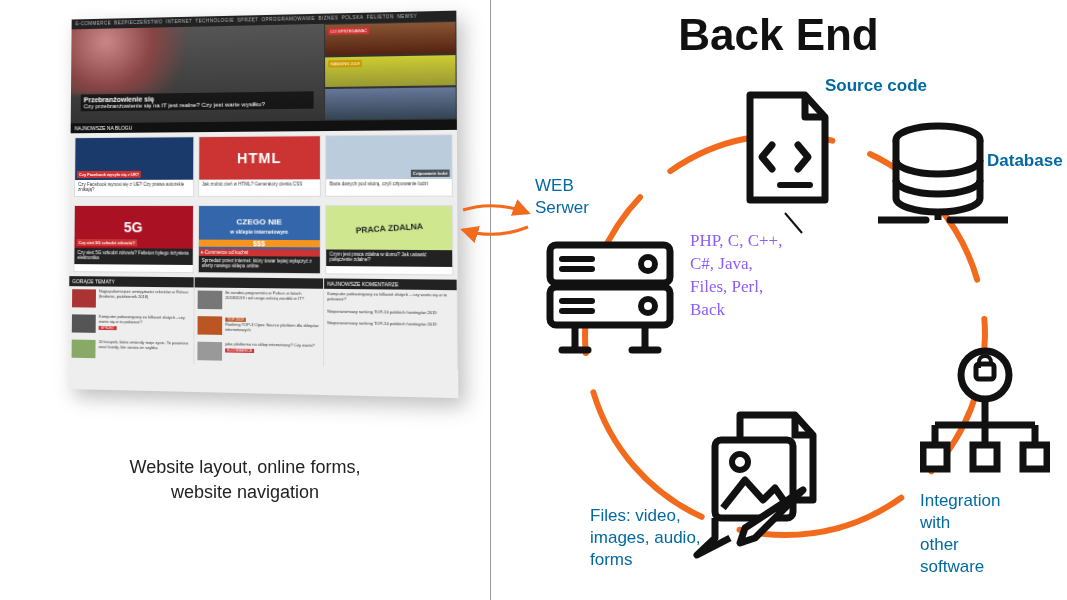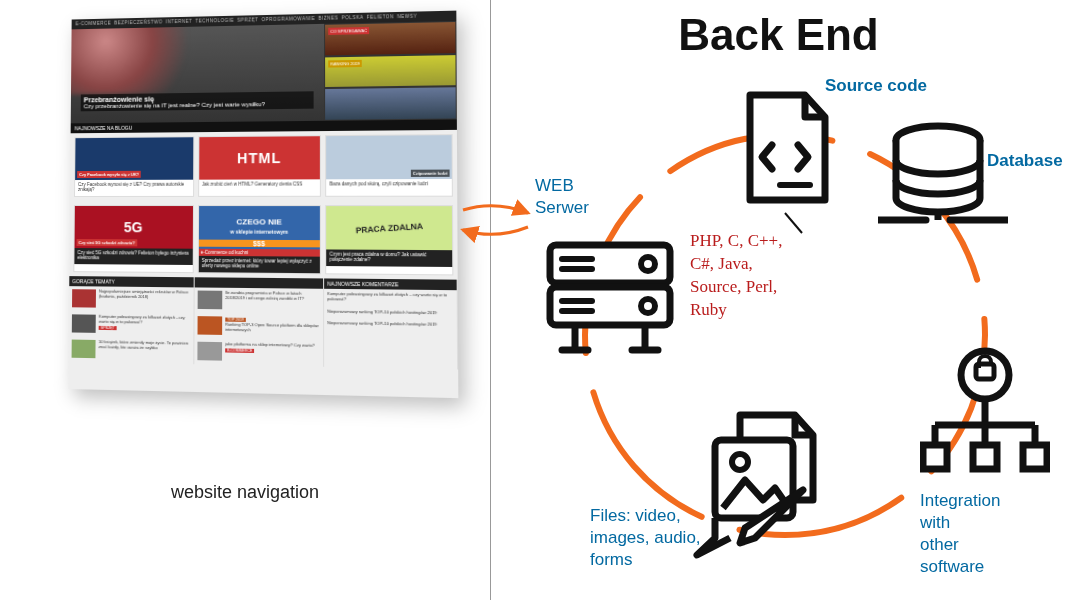--- a/index.html
+++ b/index.html
@@ -130,21 +130,21 @@
   .node-label {
     position: absolute;
     font-size: 17px;
     font-weight: 500;
     color: #0369a1;
     line-height: 1.3;
   }
   .langs {
     position: absolute;
     font-size: 17px;
-    color: #b91c1c;
+    color: #8b5cf6;
     line-height: 1.35;
     font-family: "Comic Sans MS", "Segoe Print", cursive;
   }
   .icon { position:absolute; }
 
   
   .bi-arrow {
     position: absolute;
     left: 458px; top: 195px;
     width: 75px; height: 50px;
@@ -269,21 +269,21 @@
             <div class="txt"><span>Nieporozumowy ranking TOP-10 polskich hostingów 2019</span></div>
           </div>
         <div class="ms-list-item">
             <div class="txt"><span>Nieporozumowy ranking TOP-10 polskich hostingów 2019</span></div>
           </div>
       </div>
     </div>
   </div>
 
   <div class="frontend-sub">
-    <br>
+    <span>Website layout, online forms,</span><br>
     <span>website navigation</span>
   </div>
 </div>
 
 <svg class="bi-arrow" viewBox="0 0 75 50">
   <defs>
     <marker id="ah1" markerWidth="6" markerHeight="6" refX="5" refY="3" orient="auto">
         <path d="M0,0 L6,3 L0,6 Z" fill="#f26b1d"></path>
       </marker>
     <marker id="ah2" markerWidth="6" markerHeight="6" refX="1" refY="3" orient="auto">
@@ -383,21 +383,21 @@
   </div>
   <div class="node-label" style="left:100px;top:505px">
     <span>Files: video,</span><br>
     <span>images, audio,</span><br>
     <span>forms</span>
   </div>
 
   <div class="langs" style="left:200px;top:230px">
     <span>PHP, C, C++,</span><br>
     <span>C#, Java,</span><br>
-    <span>Source, Perl,</span><br>
-    <span>Ruby</span>
+    <span>Files, Perl,</span><br>
+    <span>Back</span>
   </div>
 
   <svg style="position:absolute;left:290px;top:208px" width="30" height="30">
     <line x1="5" y1="5" x2="22" y2="25" stroke="#111" stroke-width="2"></line>
   </svg>
 
 </div>
 
 </body></html>

